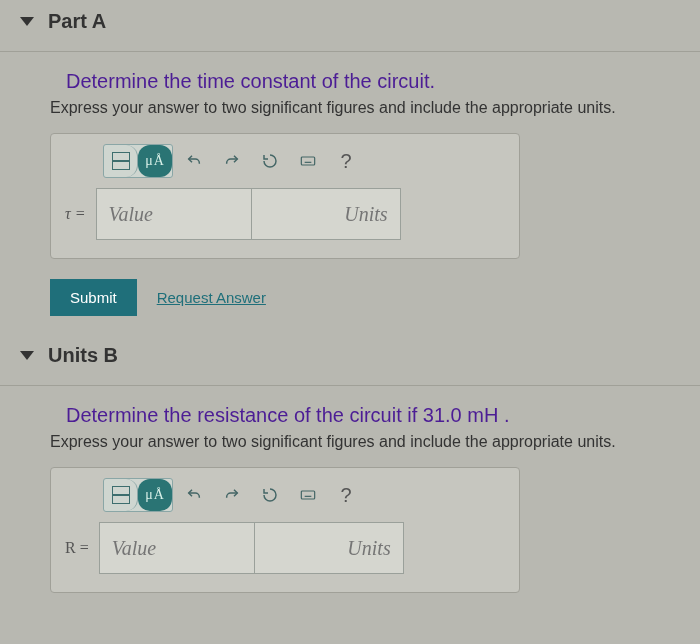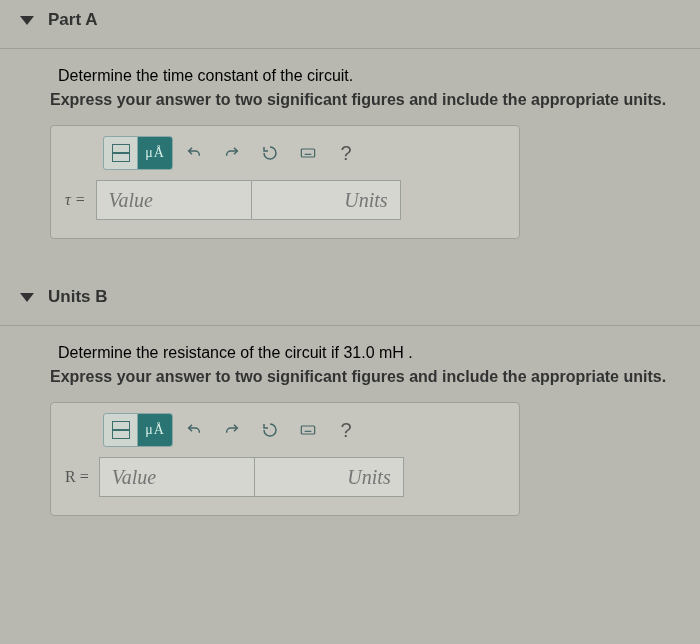--- a/index.html
+++ b/index.html
@@ -21,32 +21,32 @@
   display: inline-block;
   width: 0; height: 0;
   border-left: 7px solid transparent;
   border-right: 7px solid transparent;
   border-top: 9px solid #333;
   margin-right: 14px;
 }
 .part-title {
   font-weight: bold;
   color: #333;
-  font-size: 17px;
+  font-size: 20px;
 }
 .part-body {
   padding: 6px 20px 18px 50px;
 }
 .prompt-line {
-  margin: 10px 0 6px 8px;
-  color: #000000;
-  font-size: 16px;
+  margin: 10px 0 6px 16px;
+  color: #4c1d95;
+  font-size: 20px;
 }
 .instr-line {
-  font-weight: bold;
+  font-weight: normal;
   color: #333;
   font-size: 16px;
   margin-bottom: 16px;
 }
 .answer-box {
   background: #c6c6bf;
   border: 1px solid #a0a098;
   border-radius: 4px;
   width: 470px;
   padding: 10px 14px 18px 14px;
@@ -60,20 +60,21 @@
 }
 .tb-btn {
   height: 32px;
   min-width: 34px;
   display: inline-flex;
   align-items: center;
   justify-content: center;
   font-size: 14px;
   color: #3d6e6e;
   cursor: pointer;
+  border-radius: 12px;
 }
 .tb-group {
   display: inline-flex;
   border: 1px solid #8aa6a6;
   border-radius: 3px;
   overflow: hidden;
   background: #cfd6d0;
 }
 .tb-group .tb-btn { border-right: 1px solid #8aa6a6; }
 .tb-group .tb-btn:last-child { border-right: none; }
@@ -98,21 +99,21 @@
   gap: 0;
 }
 .var-label {
   font-family: Georgia, 'Times New Roman', serif;
   font-style: italic;
   font-size: 16px;
   color: #555;
   margin-right: 10px;
 }
 .value-input, .units-input {
-  height: 40px;
+  height: 52px;
   border: 1px solid #9aa09a;
   background: #d5d6cf;
   font-family: Georgia, 'Times New Roman', serif;
   font-style: italic;
   font-size: 20px;
   color: #be185d;
   padding: 0 12px;
   outline: none;
 }
 .value-input { width: 155px; border-right: none;}
@@ -207,20 +208,22 @@
     </div>
 
     <div class="answer-row">
       <span class="var-label">τ =</span>
       <input class="value-input" placeholder="Value" style="">
       <input class="units-input" placeholder="Units" style="">
     </div>
   </div>
 
   <div class="actions-row">
+    <button class="submit-btn">Submit</button>
+    <span class="request-link">Request Answer</span>
   </div>
 </div>
 
 <div class="part-header">
   <span class="caret"></span>
   <span class="part-title">Units B</span>
 </div>
 <hr class="hr">
 
 <div class="part-body part-b-body">

